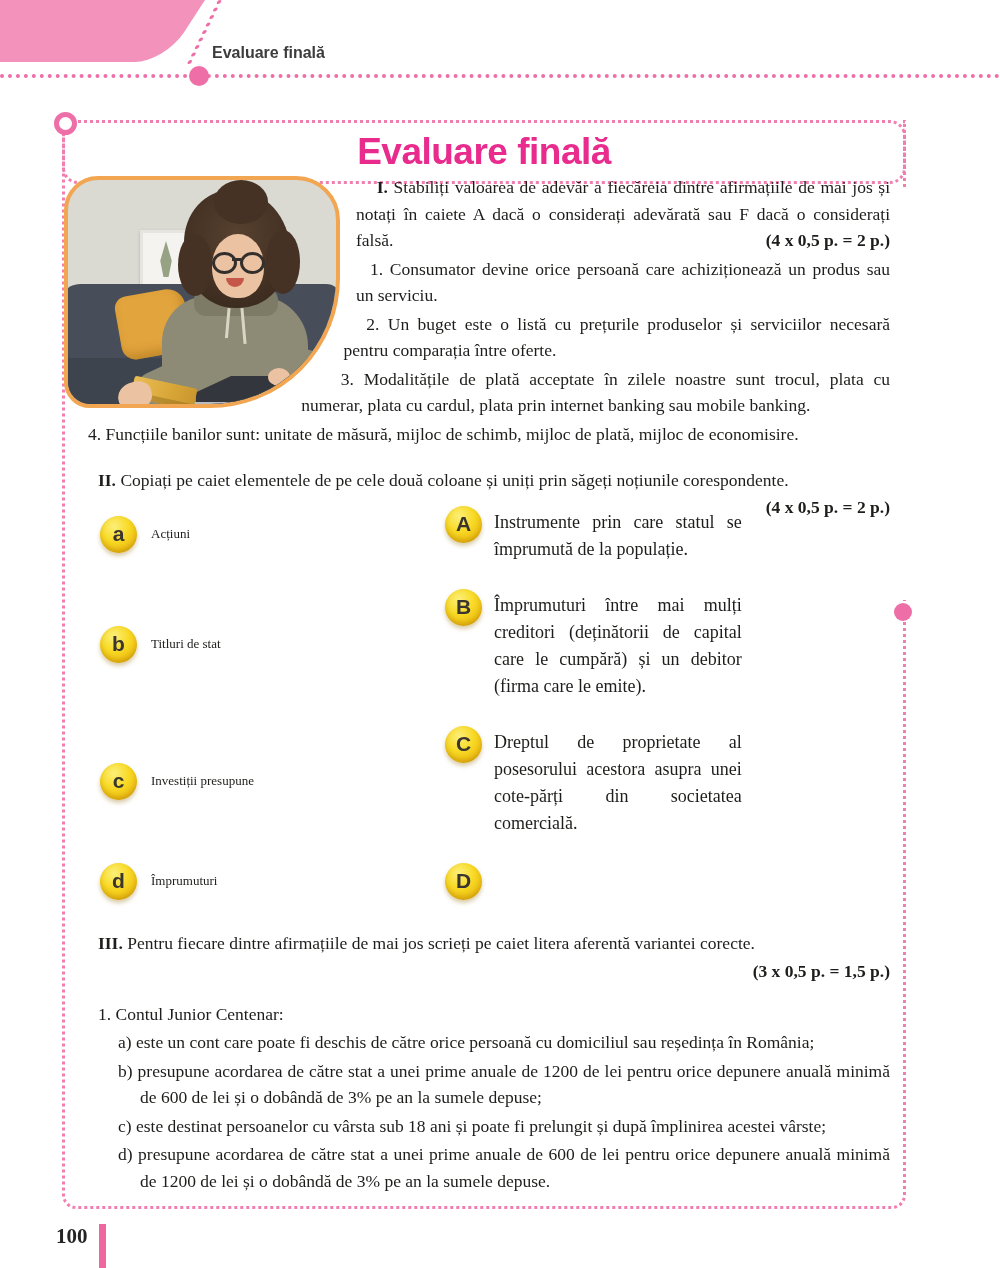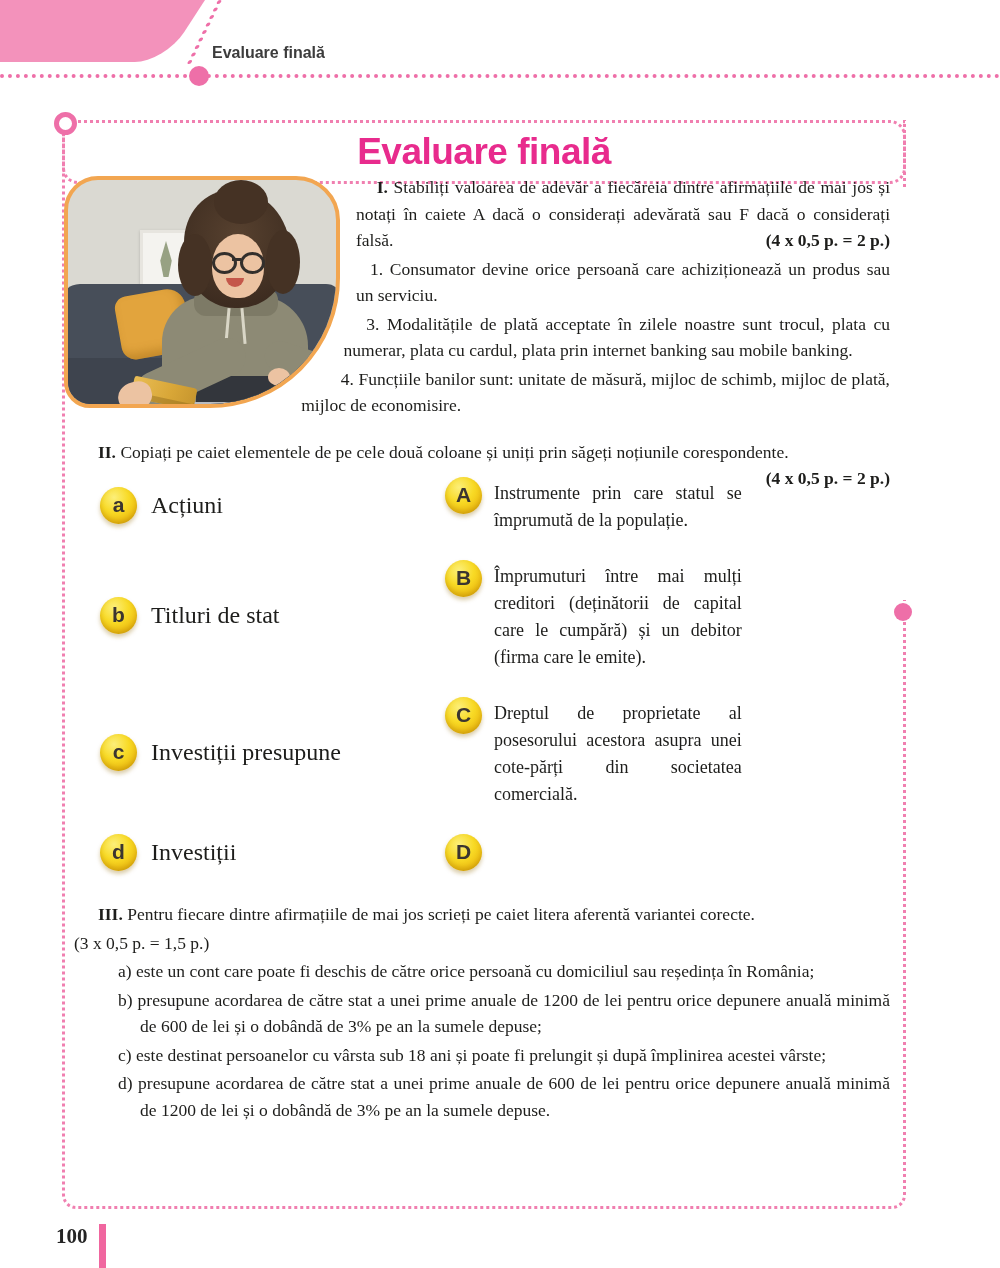--- a/index.html
+++ b/index.html
@@ -30,32 +30,32 @@
   .right-dot{position:absolute;left:894px;top:603px;width:18px;height:18px;border-radius:50%;background:#ee6fa8;}
 
   
   .content{position:absolute;left:62px;top:174px;width:844px;box-sizing:border-box;
        padding:0 16px 0 12px;font-size:17.5px;line-height:26.5px;text-align:justify;}
   .content p{margin:0 0 2px 0;}
   .indent{text-indent:24px;}
   .item{text-indent:14px;}
   b.lbl{font-weight:bold;}
   .pts{float:right;font-weight:bold;}
-  .pts-line{text-align:left;font-weight:normal;}
+  .pts-line{text-align:right;font-weight:bold;}
   .sec2{margin-top:20px !important;}
   .sec3{margin-top:30px !important;}
   .question{margin-top:16px !important;text-indent:24px;}
   .opt{padding-left:66px;text-indent:-22px;}
 
   
   .match{display:grid;grid-template-columns:345px 1fr;row-gap:26px;align-items:start;
        padding-left:26px;margin:12px 0 0 0;}
   .lcell{display:flex;align-items:center;gap:14px;align-self:center;}
   .rcell{display:flex;gap:12px;align-items:flex-start;}
-  .llabel{font-size:24px;}
+  .llabel{font-size:13px;}
   .rtext{font-size:18px;line-height:27px;text-align:justify;padding-top:3px;}
   .badge{flex:0 0 auto;width:37px;height:37px;border-radius:50%;display:flex;align-items:center;justify-content:center;
        font-family:"Liberation Sans",sans-serif;font-weight:bold;font-size:21px;color:#3b3530;
        background:radial-gradient(circle at 38% 28%, #fcef7a 0%, #f8da25 42%, #f0c215 70%, #cf9d0c 100%);
        box-shadow:0 3px 4px rgba(150,110,10,.35), inset 0 -3px 5px rgba(170,120,0,.4);}
 
   
   .photo{float:left;width:276px;height:232px;margin:2px 16px 10px -10px;box-sizing:border-box;
        border:4px solid #f2a651;border-radius:34px 44px 130px 26px;background:#dad9d2;
        position:relative;overflow:hidden;shape-outside:border-box;shape-margin:16px;}
@@ -151,20 +151,24 @@
   <p class="indent">
     <b class="lbl">I.</b>
     <span>Stabiliți valoarea de adevăr a fiecăreia dintre afirmațiile de mai jos și notați în caiete A dacă o considerați adevărată sau F dacă o considerați falsă.</span>
     <span class="pts">(4 x 0,5 p. = 2 p.)</span>
   </p>
   <p class="item">
     <span>1.</span>
     <span>Consumator devine orice persoană care achiziționează un produs sau un serviciu.</span>
   </p>
   <p class="item">
+    <span>2.</span>
+    <span>Un buget este o listă cu prețurile produselor și serviciilor necesară pentru comparația între oferte.</span>
+  </p>
+  <p class="item">
     <span>3.</span>
     <span>Modalitățile de plată acceptate în zilele noastre sunt trocul, plata cu numerar, plata cu cardul, plata prin internet banking sau mobile banking.</span>
   </p>
   <p class="item">
     <span>4.</span>
     <span>Funcțiile banilor sunt: unitate de măsură, mijloc de schimb, mijloc de plată, mijloc de economisire.</span>
   </p>
 
   <p class="indent sec2">
     <b class="lbl">II.</b>
@@ -192,33 +196,37 @@
     <div class="lcell">
       <span class="badge">c</span>
       <span class="llabel">Investiții presupune</span>
     </div>
     <div class="rcell">
       <span class="badge">C</span>
       <span class="rtext">Dreptul de proprietate al posesorului acestora asupra unei cote-părți din societatea comercială.</span>
     </div>
     <div class="lcell">
       <span class="badge">d</span>
-      <span class="llabel">Investiții</span>
+      <span class="llabel">Împrumuturi</span>
     </div>
     <div class="rcell">
       <span class="badge">D</span>
     </div>
   </div>
 
   <p class="indent sec3">
     <b class="lbl">III.</b>
     <span>Pentru fiecare dintre afirmațiile de mai jos scrieți pe caiet litera aferentă variantei corecte.</span>
   </p>
   <p class="pts-line">(3 x 0,5 p. = 1,5 p.)</p>
 
+  <p class="question">
+    <span>1.</span>
+    <span>Contul Junior Centenar:</span>
+  </p>
   <p class="opt">
     <span>a)</span>
     <span>este un cont care poate fi deschis de către orice persoană cu domiciliul sau reședința în România;</span>
   </p>
   <p class="opt">
     <span>b)</span>
     <span>presupune acordarea de către stat a unei prime anuale de 1200 de lei pentru orice depunere anuală minimă de 600 de lei și o dobândă de 3% pe an la sumele depuse;</span>
   </p>
   <p class="opt">
     <span>c)</span>

